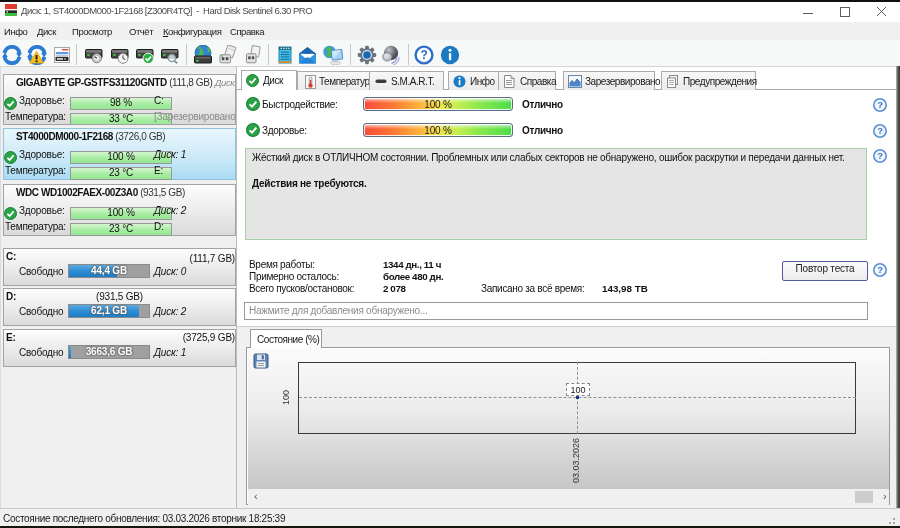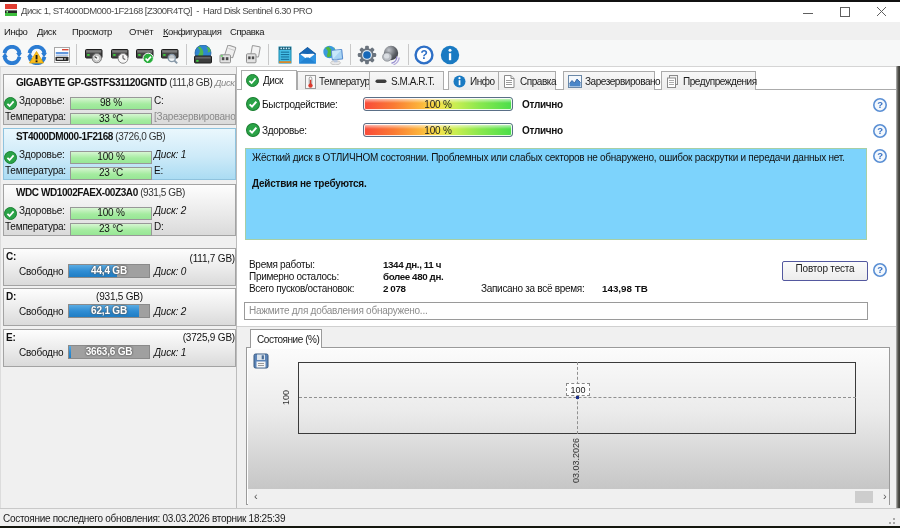--- a/index.html
+++ b/index.html
@@ -22,40 +22,40 @@
 #leftpanel { position:absolute; left:0; top:67px; width:237px; height:441px; background:#f0f0f0; border-left:1px solid #dcdcdc; }
 #leftpanel .inner-border { position:absolute; left:0; top:0; width:236px; height:441px; border-right:1px solid #bcbcbc; }
 .dcard { position:absolute; left:2px; width:233px; border:1px solid #a3a3a3; background:linear-gradient(180deg,#fdfdfd, #e9e9e9 60%, #dadada); }
 .dcard.sel { background:linear-gradient(180deg,#eaf7fd,#cdeaf8 55%,#abdcf3); border-color:#8fc3de; }
 .dtitle { position:absolute; left:12px; top:2px; font-size:10px; letter-spacing:-0.42px; white-space:nowrap; }
 .dtitle b { color:#111; }
 .dsize { color:#333; font-weight:normal; }
 .ditalic { color:#8a8a8a; font-style:italic; letter-spacing:-0.4px; font-size:9.5px; }
 .chk { position:absolute; }
 .hrow { position:absolute; font-size:10px; letter-spacing:-0.2px; color:#111; }
-.gbar { position:absolute; left:66px; width:82px; height:13px; border:1px solid #989898; background:linear-gradient(180deg,#d7f6d2,#a5ecA0 55%,#97e795); text-align:center; font-size:10px; letter-spacing:-0.2px; color:#111; line-height:10.5px; }
+.gbar { position:absolute; left:66px; width:102px; height:13px; border:1px solid #989898; background:linear-gradient(180deg,#d7f6d2,#a5ecA0 55%,#97e795); text-align:center; font-size:10px; letter-spacing:-0.2px; color:#111; line-height:10.5px; }
 .pbar { position:absolute; left:64px; width:82px; height:14px; border:1px solid #8a8a8a; background:#a0a0a0; font-size:10px; font-weight:bold; color:#fff; text-align:center; line-height:12px; letter-spacing:-0.2px; text-shadow:0 0 2px #555, 0 0 2px #555; }
 .pbar .fill { position:absolute; left:0; top:0; bottom:0; background:linear-gradient(180deg,#5aabe2,#2f8dd4 50%,#1f7dc4); }
 .pbar .lbl { position:relative; }
 
 #rightpanel { position:absolute; left:237px; top:67px; width:660px; height:441px; background:#ffffff; }
 
 .tab { position:absolute; top:4px; height:19px; background:linear-gradient(180deg,#f7f7f7,#ececec); border:1px solid #ababab; border-bottom:none; font-size:10px; letter-spacing:-0.45px; color:#1a1a1a; }
 .tab.active { background:#fff; height:20px; top:3px; z-index:3; }
 #tabline { position:absolute; left:0; top:22px; width:660px; height:1px; background:#ababab; }
 .tablbl { position:absolute; top:4px; left:21px; white-space:nowrap; }
 .tabico { position:absolute; left:4px; top:3px; }
 
 .rowlbl { position:absolute; font-size:10px; letter-spacing:-0.3px; color:#111; }
 .gradbar { position:absolute; left:126px; width:150px; height:14px; border:1px solid #5a6f87; border-radius:3px; box-shadow:inset 0 0 0 1px rgba(255,255,255,0.85); background:linear-gradient(90deg,#f9493a 0%,#fa7a34 20%,#fcb43b 38%,#f4e14a 50%,#c8ee51 62%,#8ae84e 78%,#4ade4b 100%); text-align:center; font-size:10px; letter-spacing:-0.2px; color:#222; line-height:13px; }
 .gradbar:after { content:""; position:absolute; left:0; top:0; right:0; height:5px; background:linear-gradient(180deg,rgba(255,255,255,.75),rgba(255,255,255,0)); border-radius:3px 3px 0 0; }
 .gradbar span { position:relative; z-index:2; }
 .qico { position:absolute; left:636px; }
 
-#greenbox { position:absolute; left:8px; top:81px; width:622px; height:92px; background:#7dd3fc; border:1px solid #a7cfa5; padding:3px 6px; font-size:10px; letter-spacing:-0.25px; color:#111; line-height:12px; }
+#greenbox { position:absolute; left:8px; top:81px; width:622px; height:92px; background:#e5e5e5; border:1px solid #a7cfa5; padding:3px 6px; font-size:10px; letter-spacing:-0.25px; color:#111; line-height:12px; }
 
 .stat { position:absolute; font-size:10px; letter-spacing:-0.3px; color:#111; white-space:nowrap; }
 .statval { font-weight:bold; font-size:9.8px; letter-spacing:-0.4px; }
 #btn-retest { position:absolute; left:545px; top:194px; width:86px; height:20px; border:1px solid #53589f; border-radius:2px; background:linear-gradient(180deg,#fbfbfb,#ececec); text-align:center; font-size:10px; letter-spacing:-0.2px; color:#222; line-height:14px; }
 #comment { position:absolute; left:7px; top:235px; width:624px; height:18px; border:1px solid #9a9a9a; background:#fff; color:#8c8c8c; font-size:10px; letter-spacing:-0.25px; line-height:16px; padding-left:4px; }
 #hsplit { position:absolute; left:0px; top:259px; width:660px; height:1px; background:#d0d0d0; }
 
 #btab { position:absolute; left:13px; top:262px; width:72px; height:19px; background:#fff; border:1px solid #9a9a9a; border-bottom:none; z-index:2; font-size:10px; letter-spacing:-0.45px; padding:4px 0 0 6px; white-space:nowrap; }
 #chartbox { position:absolute; left:9px; top:280px; width:644px; height:158px; border:1px solid #9a9a9a; background:#fff; }
 #chartgrad { position:absolute; left:1px; top:1px; width:641px; height:140px; background:linear-gradient(180deg,#fbfbfb 0%,#ebebeb 45%,#c6c6c6 100%); }

